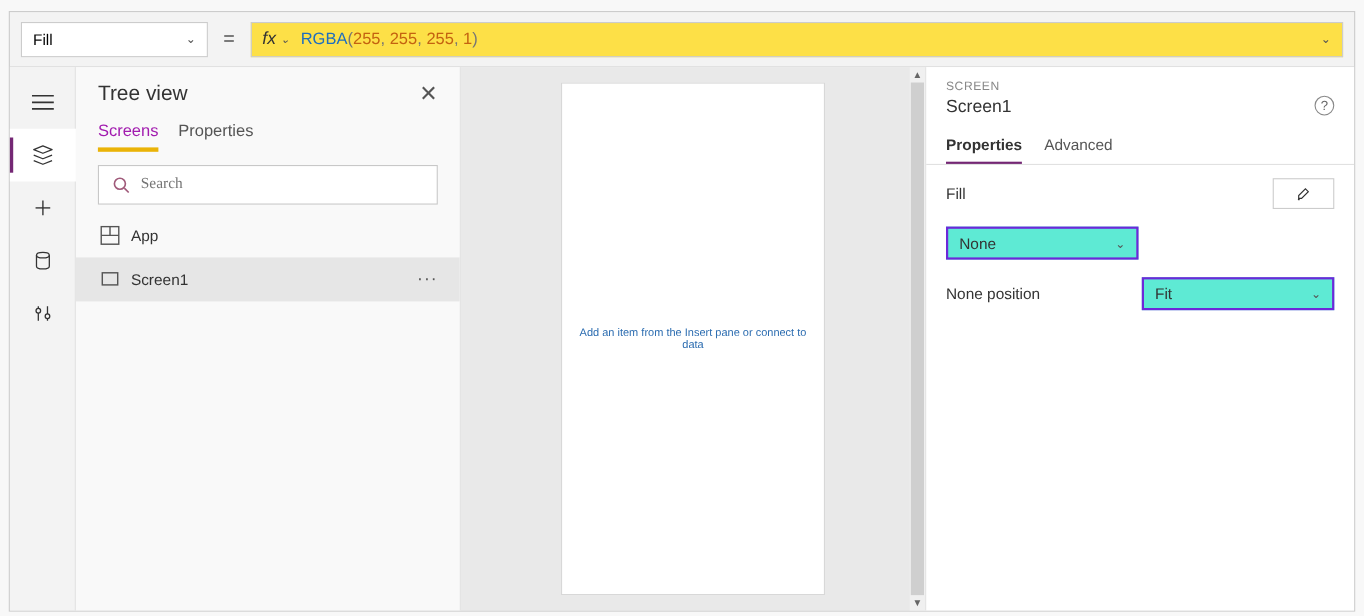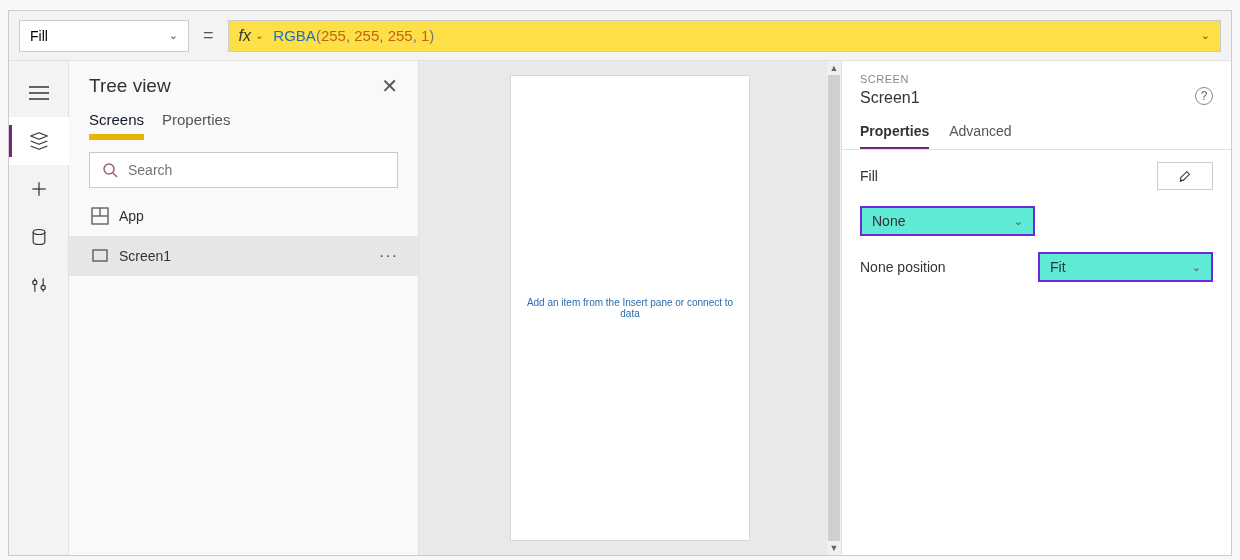--- a/index.html
+++ b/index.html
@@ -30,24 +30,24 @@
   .rail-item svg { width: 20px; height: 20px; }
   .rail-item.hamburger svg { width: 20px; height: 14px; }
 
   
   .tree-panel { width: 350px; background: #f9f9f9; border-right: 1px solid #e1e1e1; display: flex; flex-direction: column; }
   .tree-header { display: flex; align-items: center; justify-content: space-between; padding: 14px 20px 6px 20px; }
   .tree-title { font-size: 19px; color: #333; font-weight: 400; }
   .tree-close { font-size: 20px; color: #555; cursor: pointer; line-height: 1; font-weight: 300; }
   .tree-tabs { display: flex; gap: 18px; padding: 8px 20px 0 20px; font-size: 15px; }
   .tree-tab { cursor: pointer; padding-bottom: 6px; color: #555; }
-  .tree-tab.active { color: #0f172a; border-bottom: 6px solid #eab308; font-weight: 400; }
+  .tree-tab.active { color: #a21caf; border-bottom: 4px solid #eab308; font-weight: 400; }
   .tree-search { margin: 12px 20px 8px 20px; }
   .search-box { height: 36px; border: 1px solid #c8c8c8; background: #fff; display: flex; align-items: center; padding: 0 12px; gap: 10px; }
-  .search-box input { border: none; outline: none; font-size: 14px; color: #0f172a; flex: 1; background: transparent; }
+  .search-box input { border: none; outline: none; font-size: 14px; color: #0f172a; flex: 1; background: transparent; font-family: Liberation Serif, serif; }
   .search-icon { width: 16px; height: 16px; }
 
   .tree-list { flex: 1; overflow: auto; }
   .tree-item { height: 40px; display: flex; align-items: center; gap: 10px; padding: 0 20px 0 22px; font-size: 14px; color: #333; cursor: pointer; }
   .tree-item.selected { background: #e6e6e6; }
   .tree-item .spacer { flex: 1; }
   .tree-item .more { color: #555; font-size: 16px; letter-spacing: 1px; cursor: pointer; }
   .tree-icon { width: 18px; height: 18px; display: inline-flex; align-items: center; justify-content: center; }
 
   

